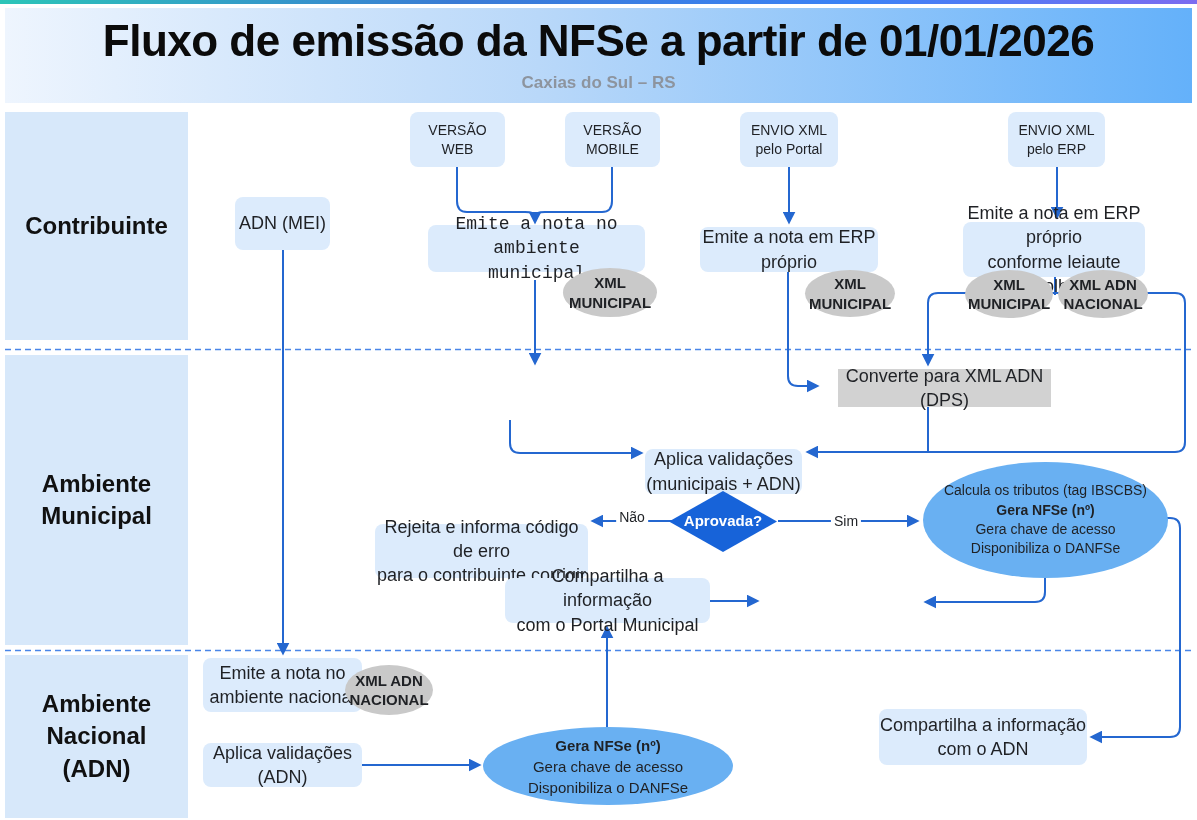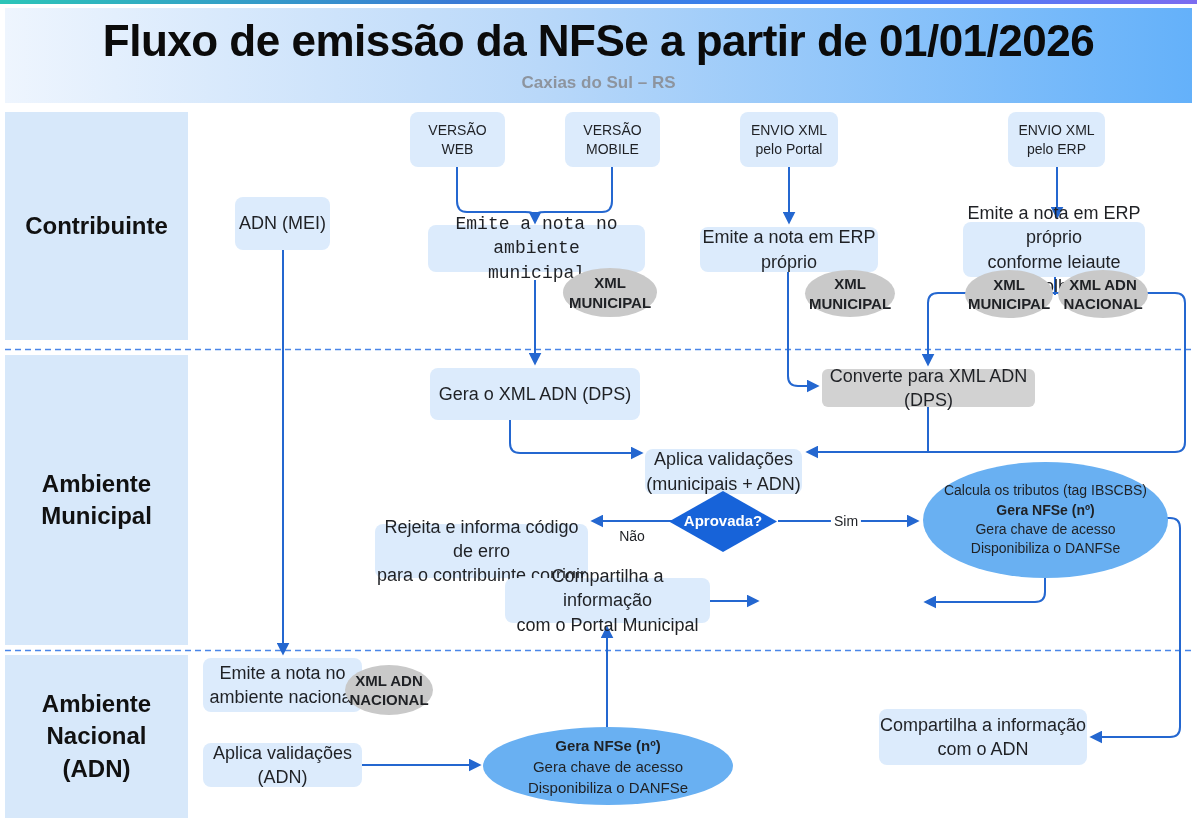--- a/index.html
+++ b/index.html
@@ -28,21 +28,21 @@
   #lane-nacional{top:655px;height:163px;}
 
   svg.connectors{position:absolute;left:0;top:0;z-index:2;}
   svg.connectors path{fill:none;stroke:var(--line);stroke-width:2;stroke-linejoin:round;}
   svg.connectors path.dash{stroke:var(--dash);stroke-width:1.3;stroke-dasharray:6 4;}
   svg.connectors marker path{fill:var(--line);stroke:none;}
 
   .node{position:absolute;z-index:3;display:flex;align-items:center;justify-content:center;
     text-align:center;white-space:pre-line;line-height:1.35;font-size:18px;color:var(--ink);}
   .lightbox{background:var(--lightbox);border-radius:8px;}
-  .graybox{background:var(--graybox);border-radius:6px;}
+  .graybox{background:var(--graybox);border-radius:0;margin-left:16px;}
   .gray-ellipse{background:var(--grayellipse);border-radius:50%;font-weight:bold;font-size:15px;line-height:1.3;z-index:4;}
   .blue-ellipse{background:var(--blueellipse);border-radius:50%;flex-direction:column;z-index:4;}
   .blue-ellipse .ln{display:block;text-align:right;}
   .blue-ellipse .b{font-weight:bold;}
   .diamond{background:var(--diamond);color:#fff;font-weight:bold;
     clip-path:polygon(50% 0,100% 50%,50% 100%,0 50%);z-index:4;}
   .edge-label{position:absolute;z-index:5;background:#fff;padding:0 3px;font-size:14px;
     transform:translate(-50%,-50%);}
 
   
@@ -64,21 +64,21 @@
   #n-aprovada{left:669px;top:491px;width:108px;height:61px;font-size:15px;}
   #n-rejeita{left:375px;top:524px;width:213px;height:54px;}
   #e-calcula{left:923px;top:462px;width:245px;height:116px;font-size:14px;line-height:1.38;}
   #n-comp-portal{left:505px;top:578px;width:205px;height:45px;}
   #n-emite-guias{left:762px;top:579px;width:158px;height:44px;font-size:13px;}
   #n-emite-nacional{left:203px;top:658px;width:159px;height:54px;}
   #e-xml-adn-2{left:345px;top:665px;width:88px;height:50px;}
   #n-aplica-adn{left:203px;top:743px;width:159px;height:44px;}
   #e-gera-nfse{left:483px;top:727px;width:250px;height:78px;font-size:15px;line-height:1.4;}
   #n-comp-adn{left:879px;top:709px;width:208px;height:56px;}
-  #lbl-nao{left:632px;top:536px;}
+  #lbl-nao{left:632px;top:517px;}
   #lbl-sim{left:846px;top:521px;}
 </style>
 </head>
 <body>
 
 <div class="canvas">
 
   <div class="topstrip"></div>
 
   <div class="header">
@@ -155,21 +155,20 @@
 conforme leiaute escolhido</div>
   <div class="node gray-ellipse" id="e-xml-mun-1">XML
 MUNICIPAL</div>
   <div class="node gray-ellipse" id="e-xml-mun-2">XML
 MUNICIPAL</div>
   <div class="node gray-ellipse" id="e-xml-mun-3">XML
 MUNICIPAL</div>
   <div class="node gray-ellipse" id="e-xml-adn-1">XML ADN
 NACIONAL</div>
 
-  <div class="node lightbox" id="n-gera-xml">Gera o XML ADN (DPS)</div>
   <div class="node graybox" id="n-converte">Converte para XML ADN (DPS)</div>
   <div class="node lightbox" id="n-aplica-val">Aplica validações
 (municipais + ADN)</div>
   <div class="node diamond" id="n-aprovada">Aprovada?</div>
   <div class="node lightbox" id="n-rejeita">Rejeita e informa código de erro
 para o contribuinte corrigir</div>
   <div class="node blue-ellipse" id="e-calcula">
     <span class="ln">Calcula os tributos (tag IBSCBS)</span>
     <span class="ln b">Gera NFSe (nº)</span>
     <span class="ln">Gera chave de acesso</span>

